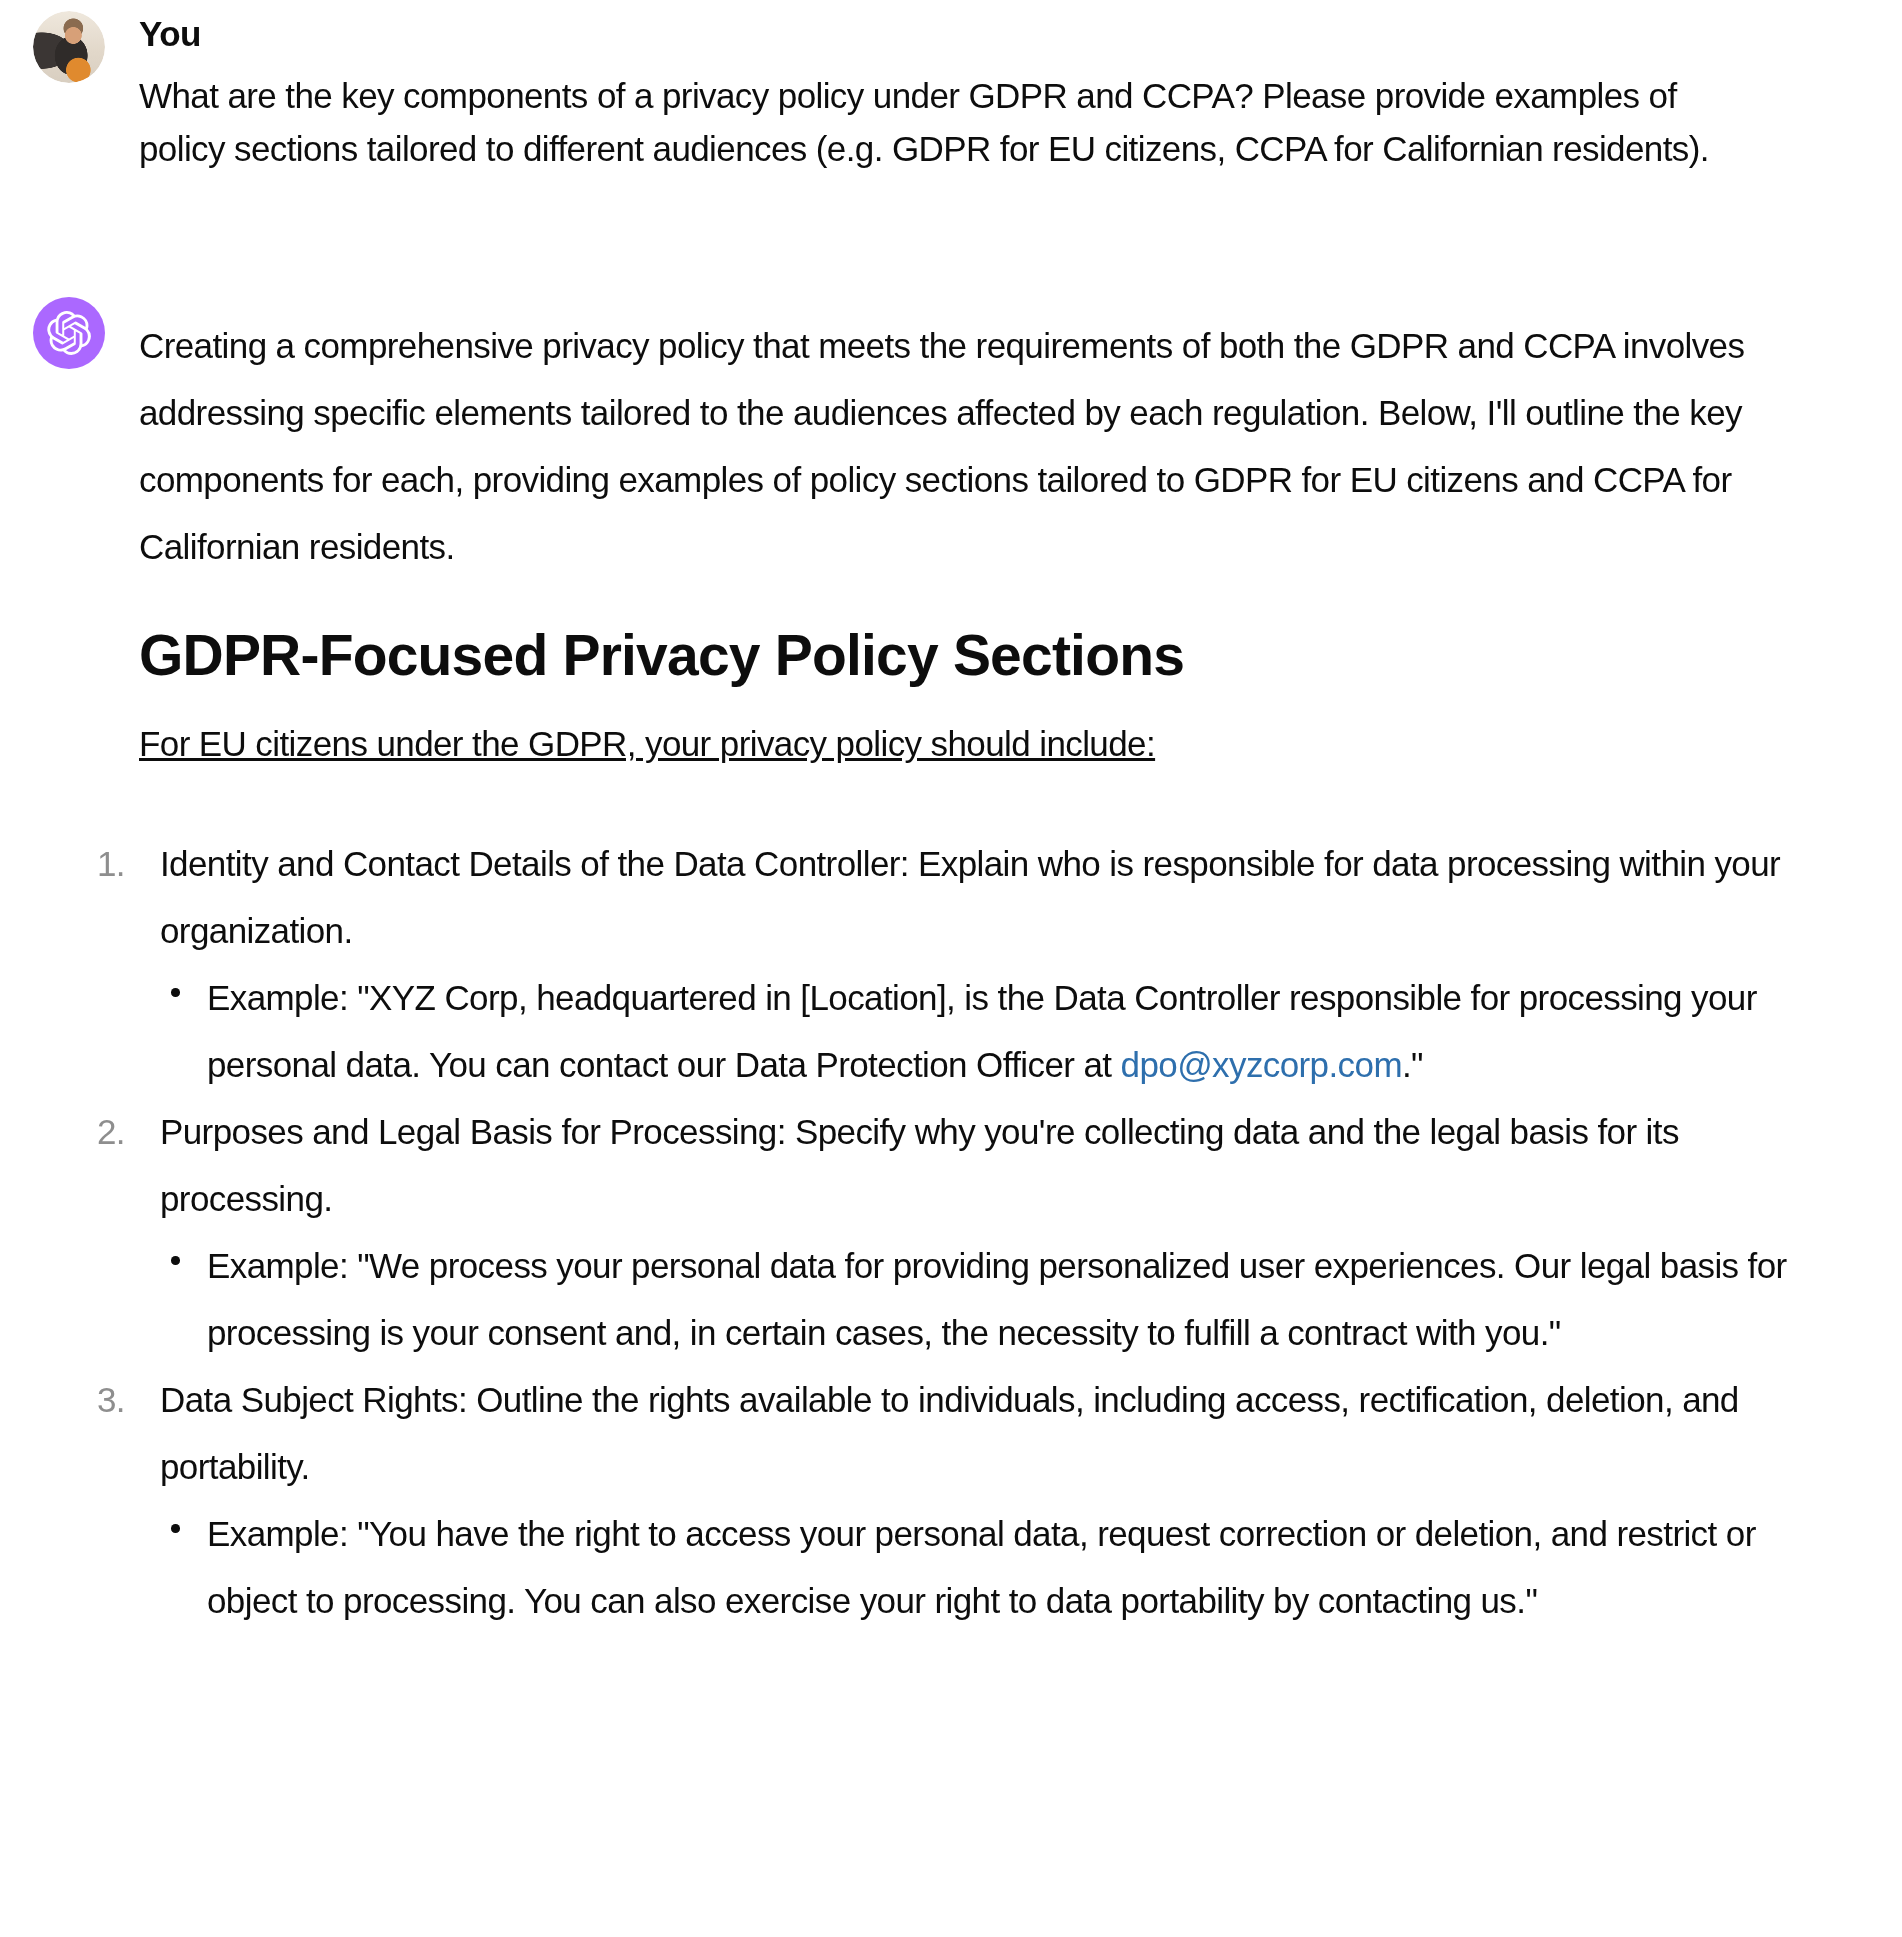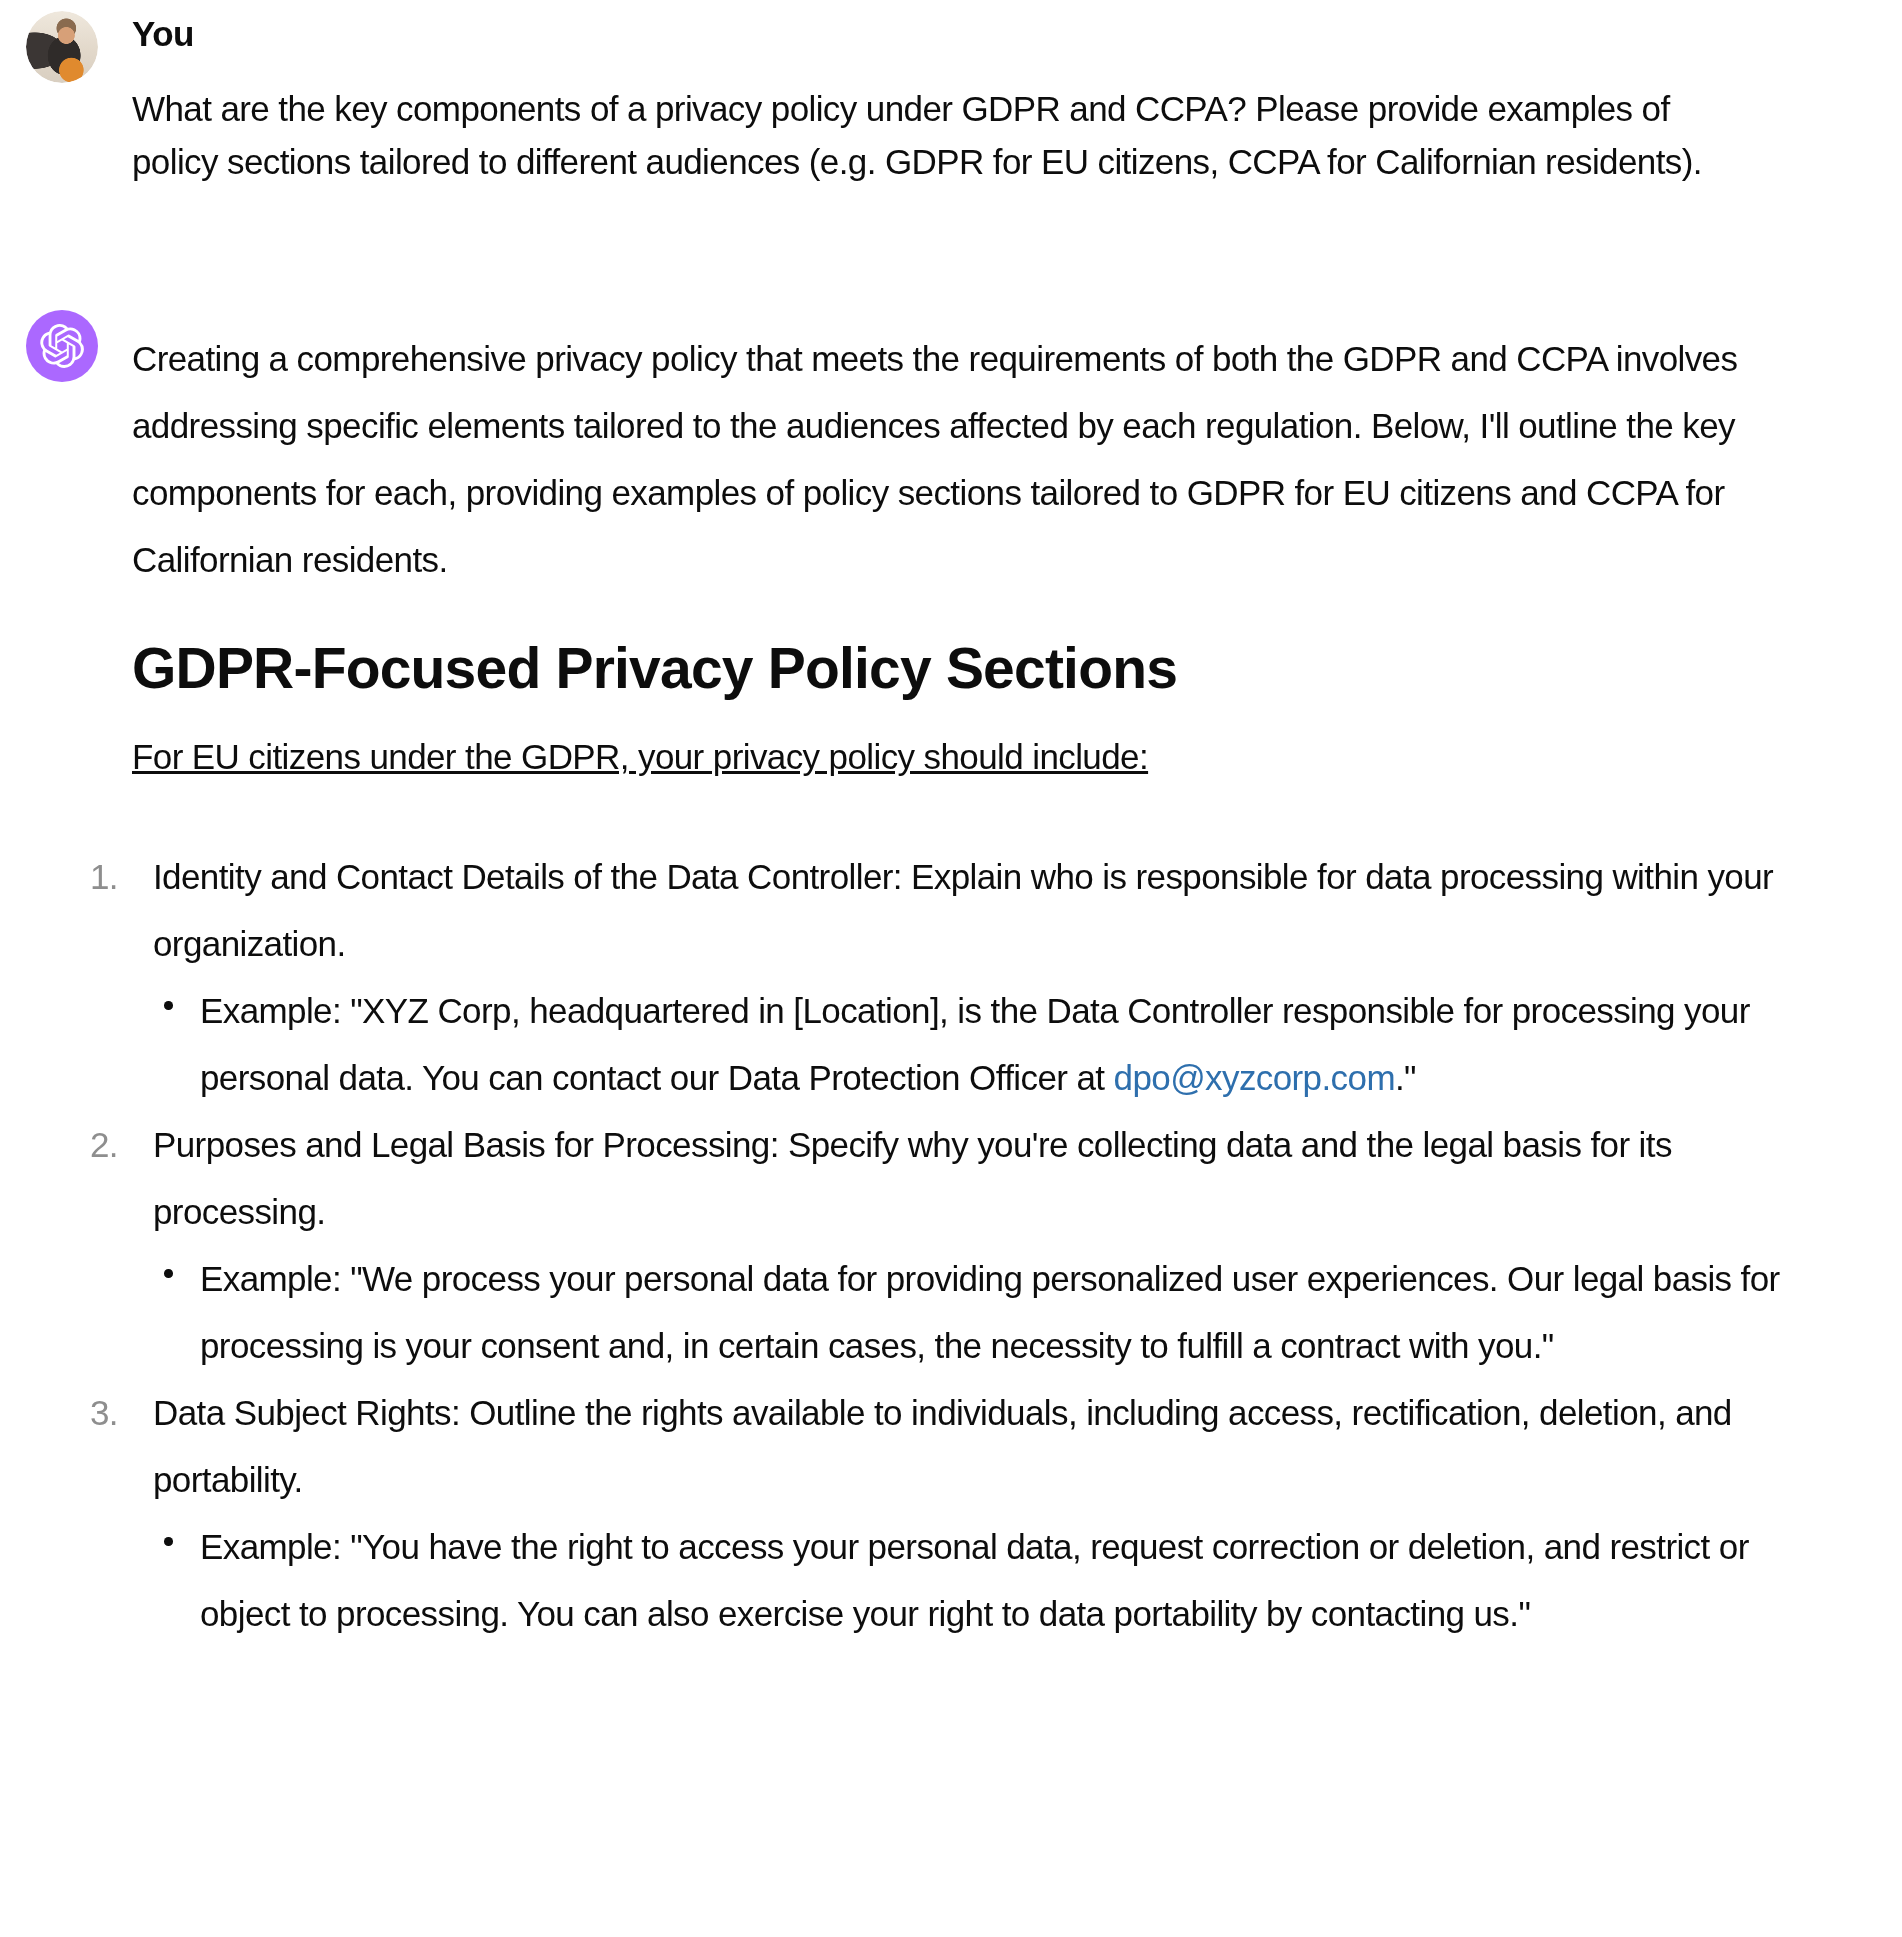--- a/index.html
+++ b/index.html
@@ -13,21 +13,21 @@
   html,body{margin:0;padding:0;}
   body{
     width:1902px;height:1937px;overflow:hidden;
     background:var(--bg);
     color:var(--text);
     font-family:"Liberation Sans","DejaVu Sans",sans-serif;
     font-size:35px;
     letter-spacing:-0.6px;
     padding-top:11.4px;
   }
-  .turn{display:flex;align-items:flex-start;padding-left:26px;}
+  .turn{display:flex;align-items:flex-start;padding-left:33px;}
   .turn + .turn{margin-top:122px;}
   .avatar{
     width:72px;height:72px;border-radius:50%;
     flex:0 0 72px;overflow:hidden;position:relative;
   }
   
   .user-photo{
     width:100%;height:100%;border-radius:50%;
     background:
       radial-gradient(circle at 63% 82%, #e08a2e 0 16%, rgba(224,138,46,0) 17%),
@@ -37,21 +37,21 @@
       radial-gradient(ellipse at 12% 55%, #3b3634 0 32%, rgba(59,54,52,0) 33%),
       linear-gradient(180deg,#efe8dd 0%,#e2d8ca 55%,#d8cec0 100%);
   }
   .bot-avatar{
     background:var(--avatar-purple);
     display:flex;align-items:center;justify-content:center;
   }
   .bot-avatar svg{width:44px;height:44px;display:block;}
   .content{margin-left:34px;max-width:1663px;flex:1;}
   .speaker{font-weight:700;line-height:46px;}
-  .user-msg{margin:25px 0 0;line-height:53px;max-width:1617px;}
+  .user-msg{margin:12px 0 0;line-height:53px;max-width:1617px;}
   .prose{line-height:67px;}
   .prose .intro{margin:15px 0 0;}
   .prose h2{
     font-size:57px;line-height:63px;letter-spacing:-0.8px;
     margin:44px 0 23px;font-weight:700;
   }
   .prose .lead{margin:0;text-decoration:underline;}
   ol.policy-list{list-style:none;margin:53px 0 0;padding:0 0 0 21px;}
   ol.policy-list > li{position:relative;}
   .num{

